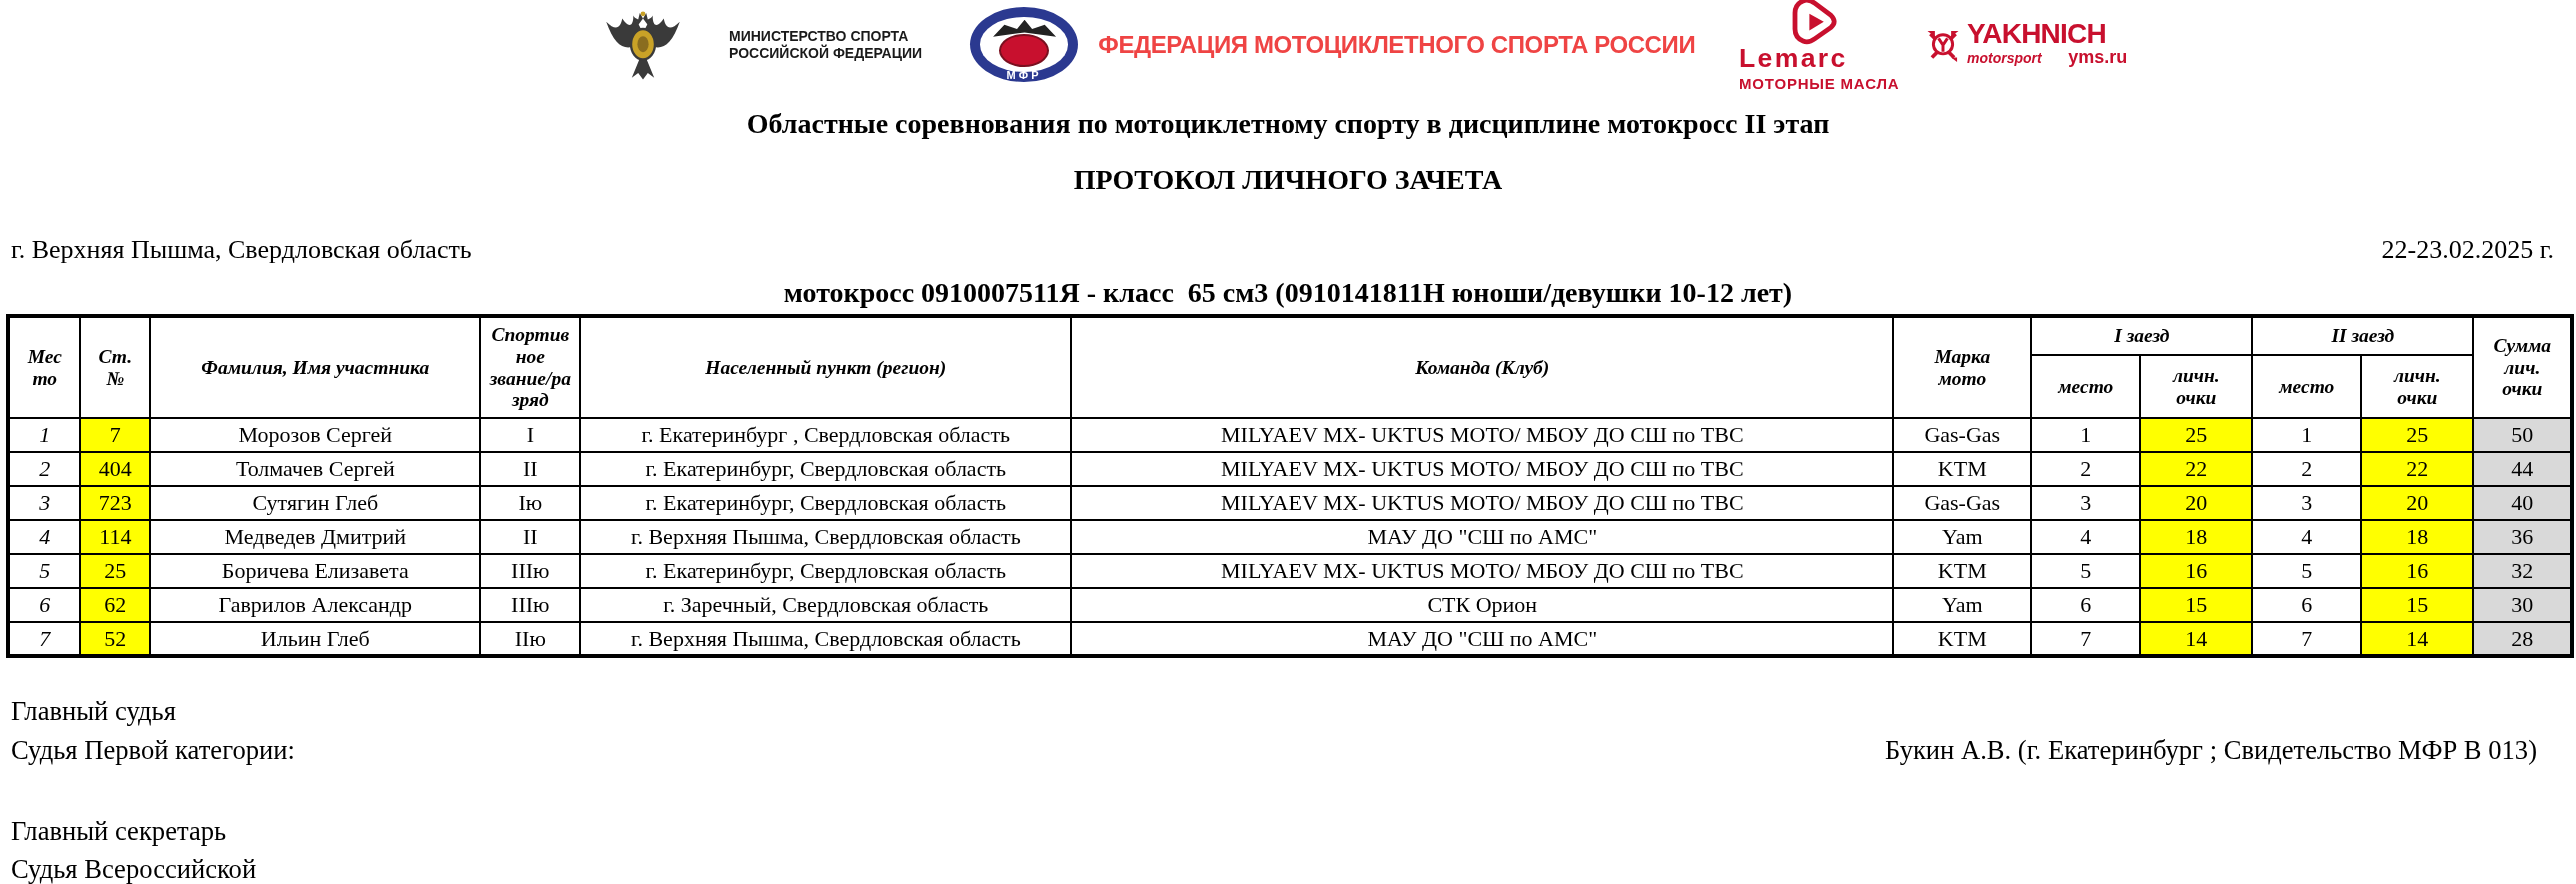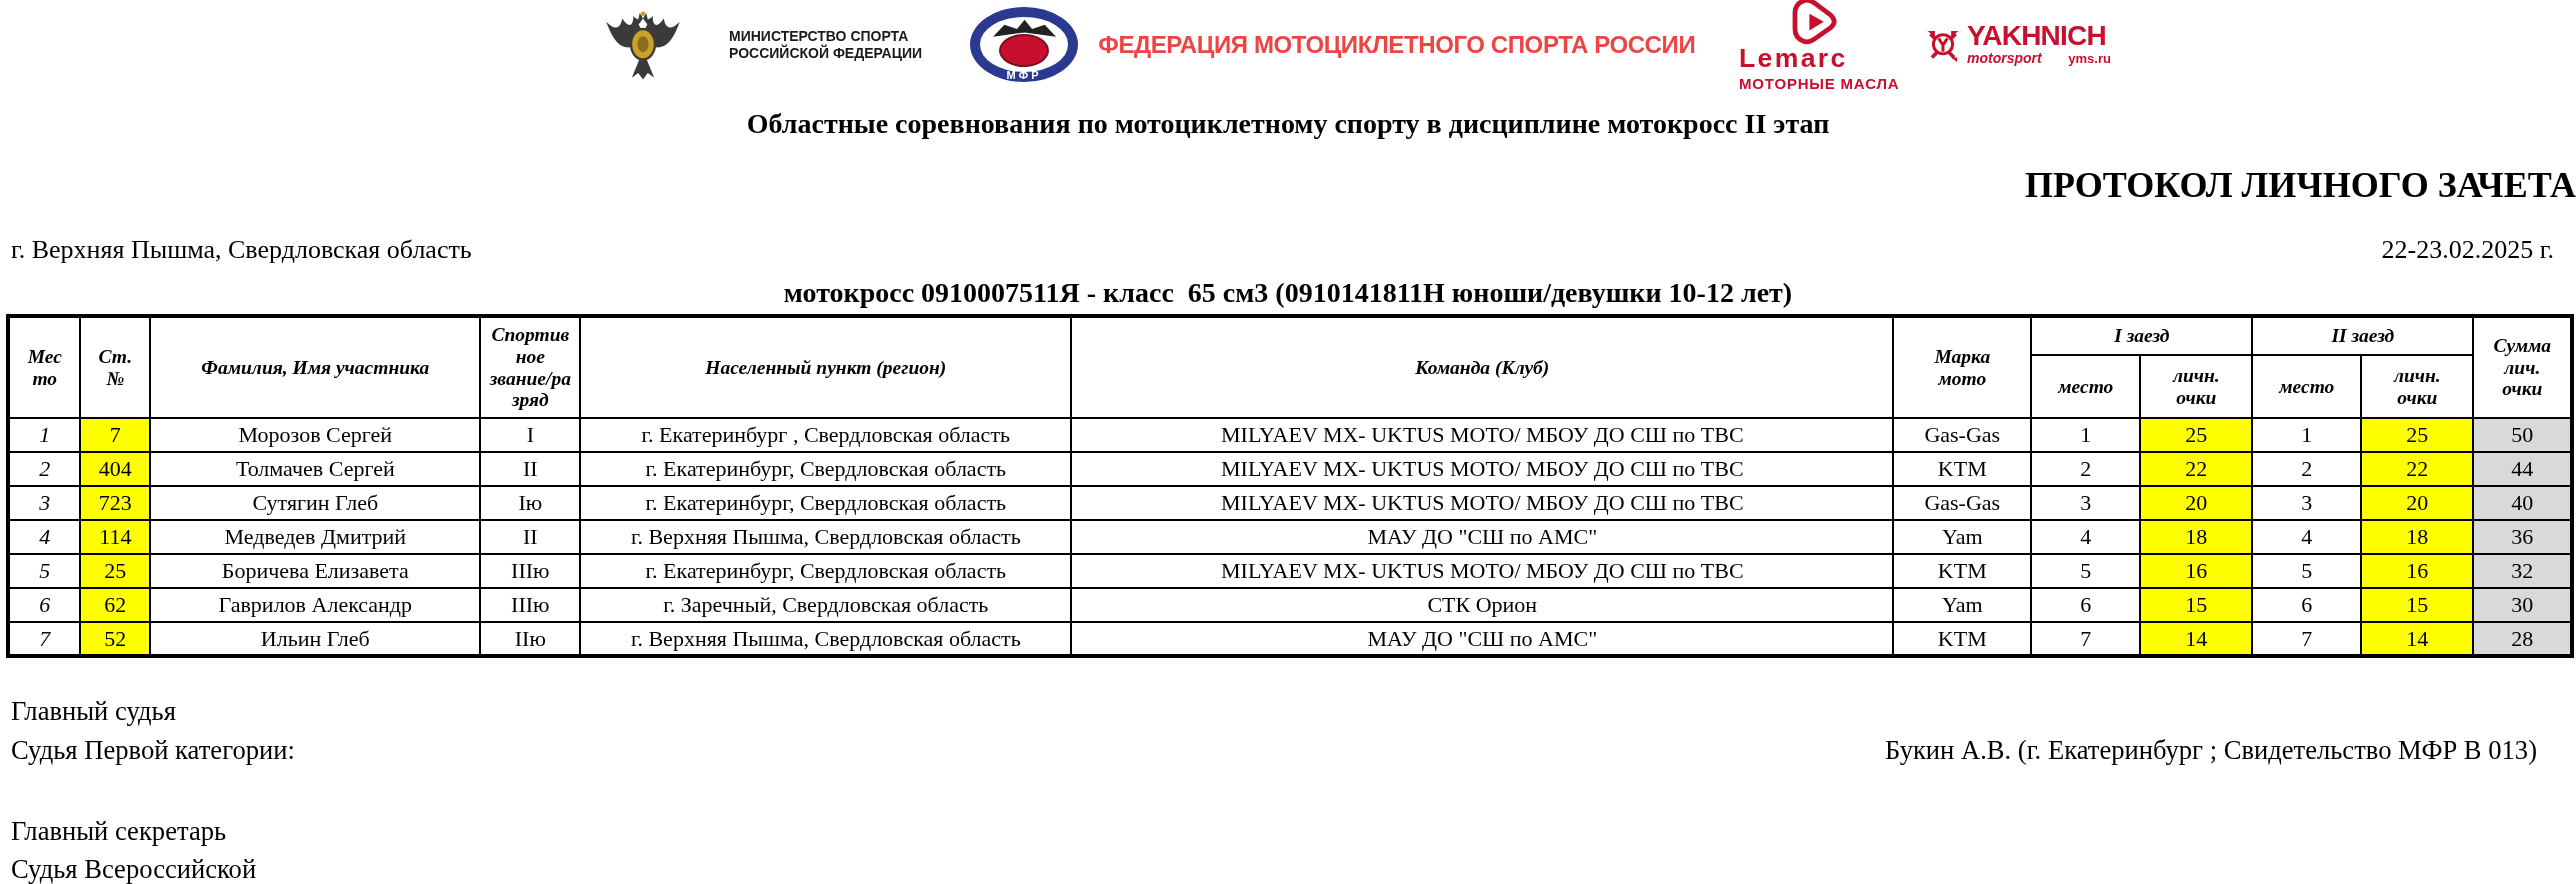--- a/index.html
+++ b/index.html
@@ -35,24 +35,24 @@
   .fed-title{margin-left:20.3px;font-size:24px;font-weight:bold;letter-spacing:-0.4px;white-space:nowrap;color:#ef4444;}
   .lemarc{display:flex;align-items:center;margin-left:36px;flex-direction:column;}
   .lemarc-txt{margin-left:7.8px;color:var(--red);}
   .lemarc-word{font-size:26.6px;font-weight:bold;letter-spacing:2.3px;line-height:26.6px;}
   .lemarc-tag{font-size:15px;font-weight:bold;letter-spacing:0.8px;margin-top:3.1px;}
   .yakhnich{display:flex;align-items:center;margin-left:25px;}
   .yak-txt{margin-left:4.7px;color:var(--red);}
   .yak-word{font-size:28px;font-weight:bold;letter-spacing:-0.8px;line-height:25px;}
   .yak-sub{display:flex;align-items:baseline;gap:26.6px;margin-top:1.6px;}
   .yak-tag{font-size:14px;font-weight:bold;font-style:italic;}
-  .yak-site{font-size:13px;font-weight:bold;}
+  .yak-site{font-size:18px;font-weight:bold;}
   
   .event-title{position:absolute;top:108px;left:0;width:100%;text-align:center;font-size:28px;font-weight:bold;}
-  .protocol-title{position:absolute;top:164px;left:0;width:100%;text-align:right;font-size:36px;font-weight:bold;}
+  .protocol-title{position:absolute;top:164px;left:0;width:100%;text-align:center;font-size:28px;font-weight:bold;}
   .venue-row{position:absolute;top:235px;left:11px;right:22px;display:flex;justify-content:space-between;font-size:26px;}
   .class-title{position:absolute;top:277px;left:0;width:100%;text-align:center;font-size:28px;font-weight:bold;white-space:pre;}
   
   table.results{
     position:absolute;top:314px;left:6.3px;
     width:2564px;
     border-collapse:collapse;table-layout:fixed;
     border:4.7px solid #000;
   }
   table.results th, table.results td{

